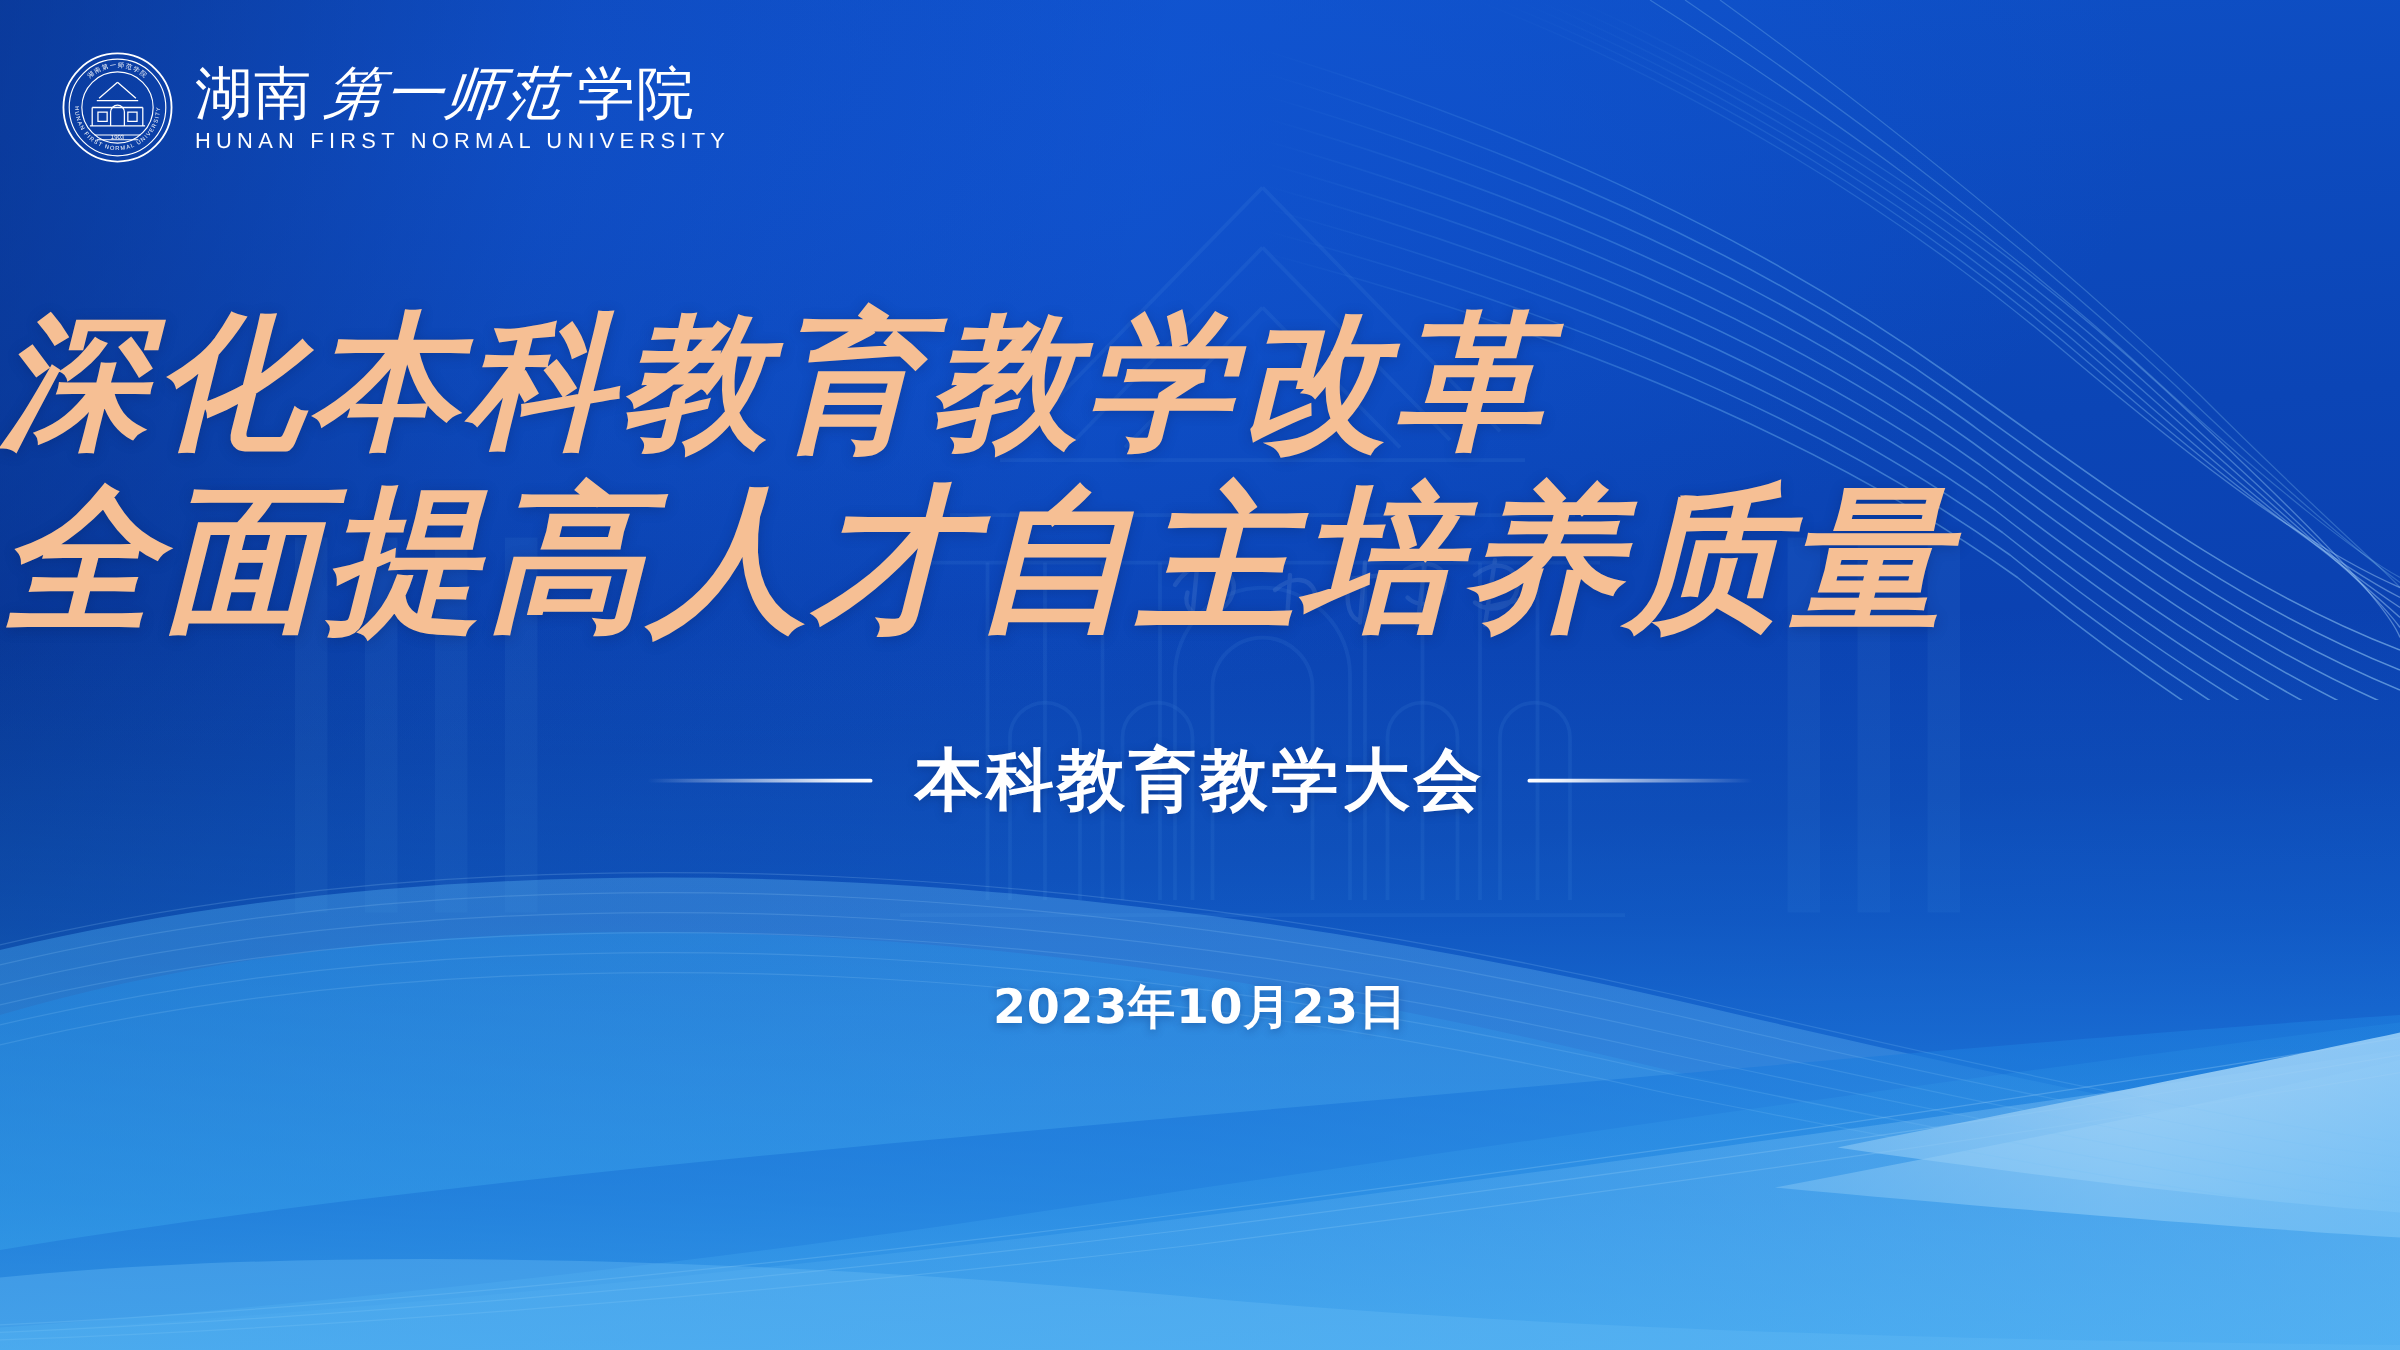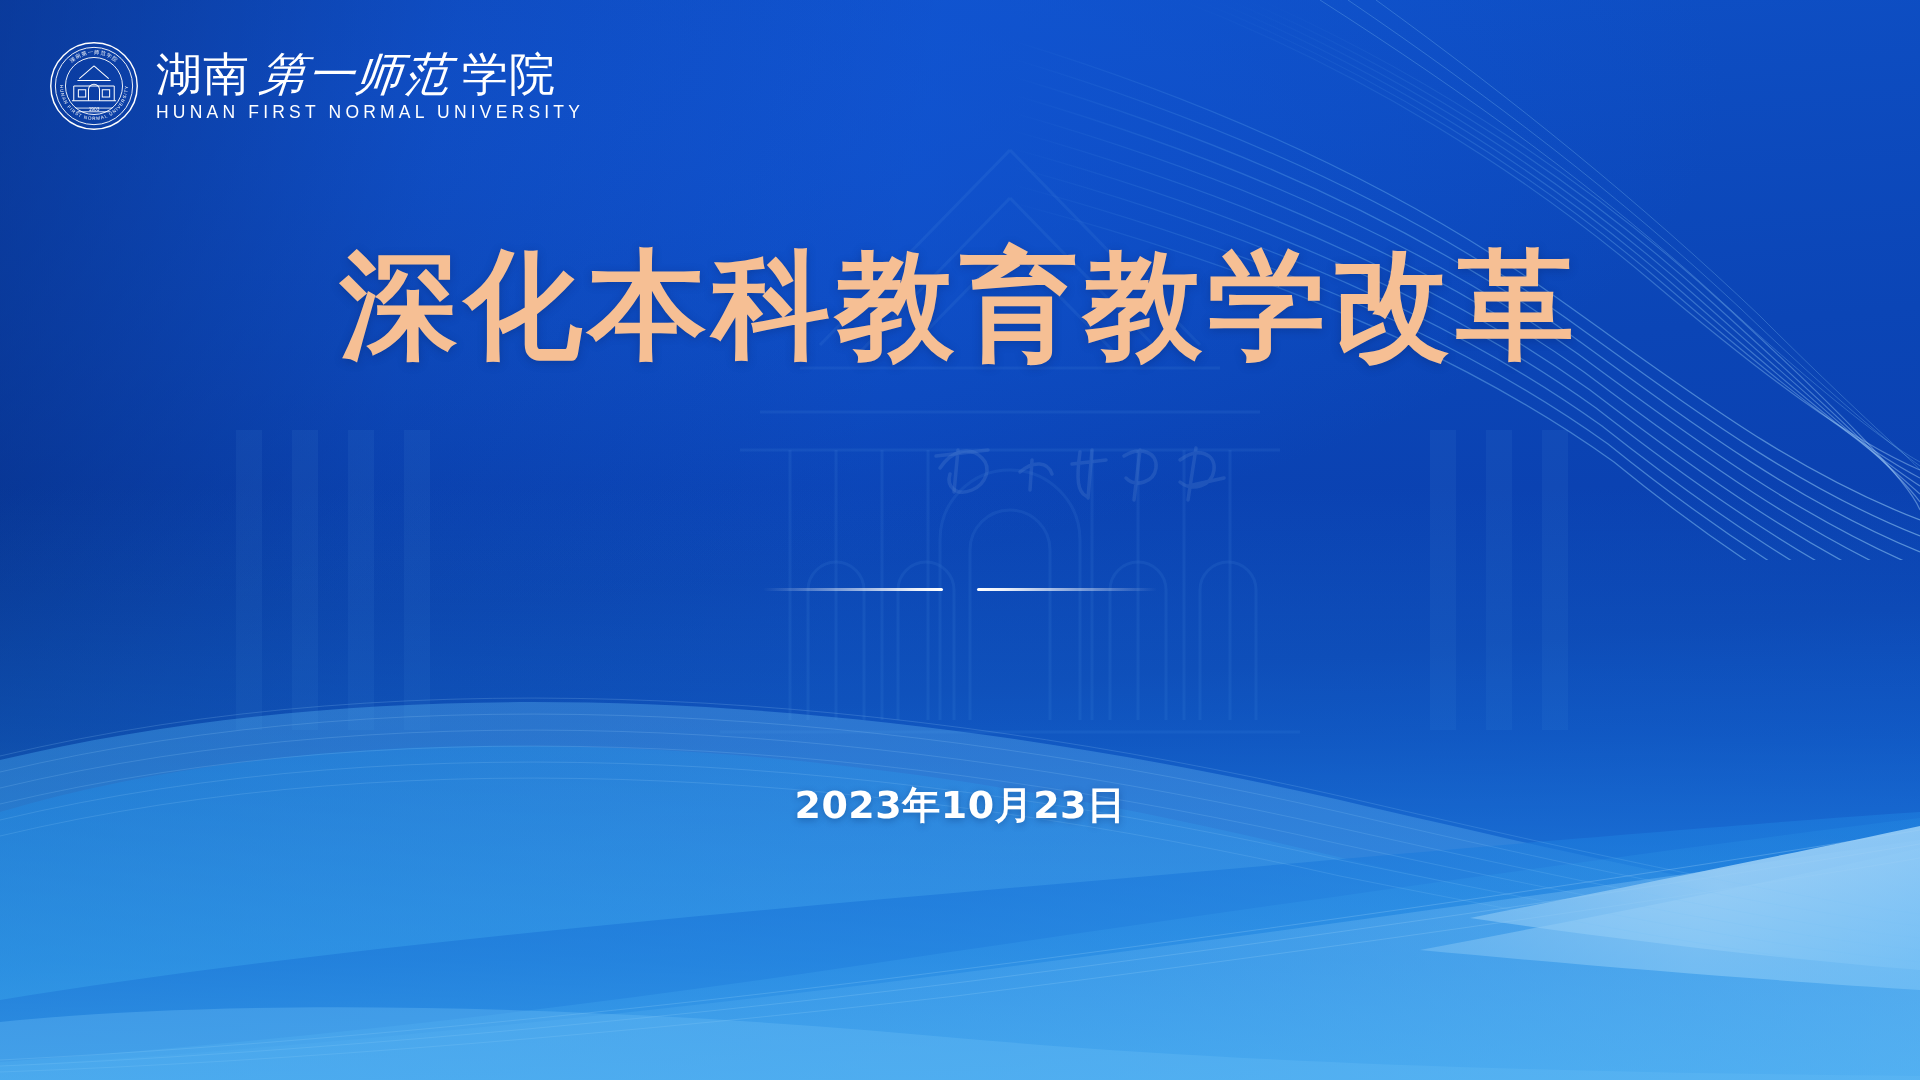--- a/index.html
+++ b/index.html
@@ -86,22 +86,23 @@
     letter-spacing: 4.2px;
     white-space: nowrap;
     font-weight: 400;
   }
 
   
   .headline {
     position: absolute;
     left: 0; right: 0;
     top: 236px;
-    text-align: center;
+    text-align: left;
     z-index: 20;
+    font-style: italic;
   }
   .hl-line {
     color: #f6bf94;
     font-size: 118px;
     font-weight: 700;
     line-height: 1.17;
     letter-spacing: 6px;
     white-space: nowrap;
     font-family: "DejaVu Sans", "Liberation Sans", sans-serif;
     text-shadow: 0 2px 10px rgba(3,27,86,.28);
@@ -356,22 +357,24 @@
         <span>湖南</span>
         <span class="script">第一师范</span>
         <span>学院</span>
       </div>
       <div class="logo-en">HUNAN FIRST NORMAL UNIVERSITY</div>
     </div>
   </div>
 
   <div class="headline">
     <div class="hl-line l1">深化本科教育教学改革</div>
+    <div class="hl-line l2">全面提高人才自主培养质量</div>
   </div>
 
   <div class="subtitle-row">
     <span class="sub-rule left"></span>
+    <span class="subtitle-text">本科教育教学大会</span>
     <span class="sub-rule right"></span>
   </div>
 
   <div class="date-line">2023年10月23日</div>
 
 </div>
 
 </body></html>

